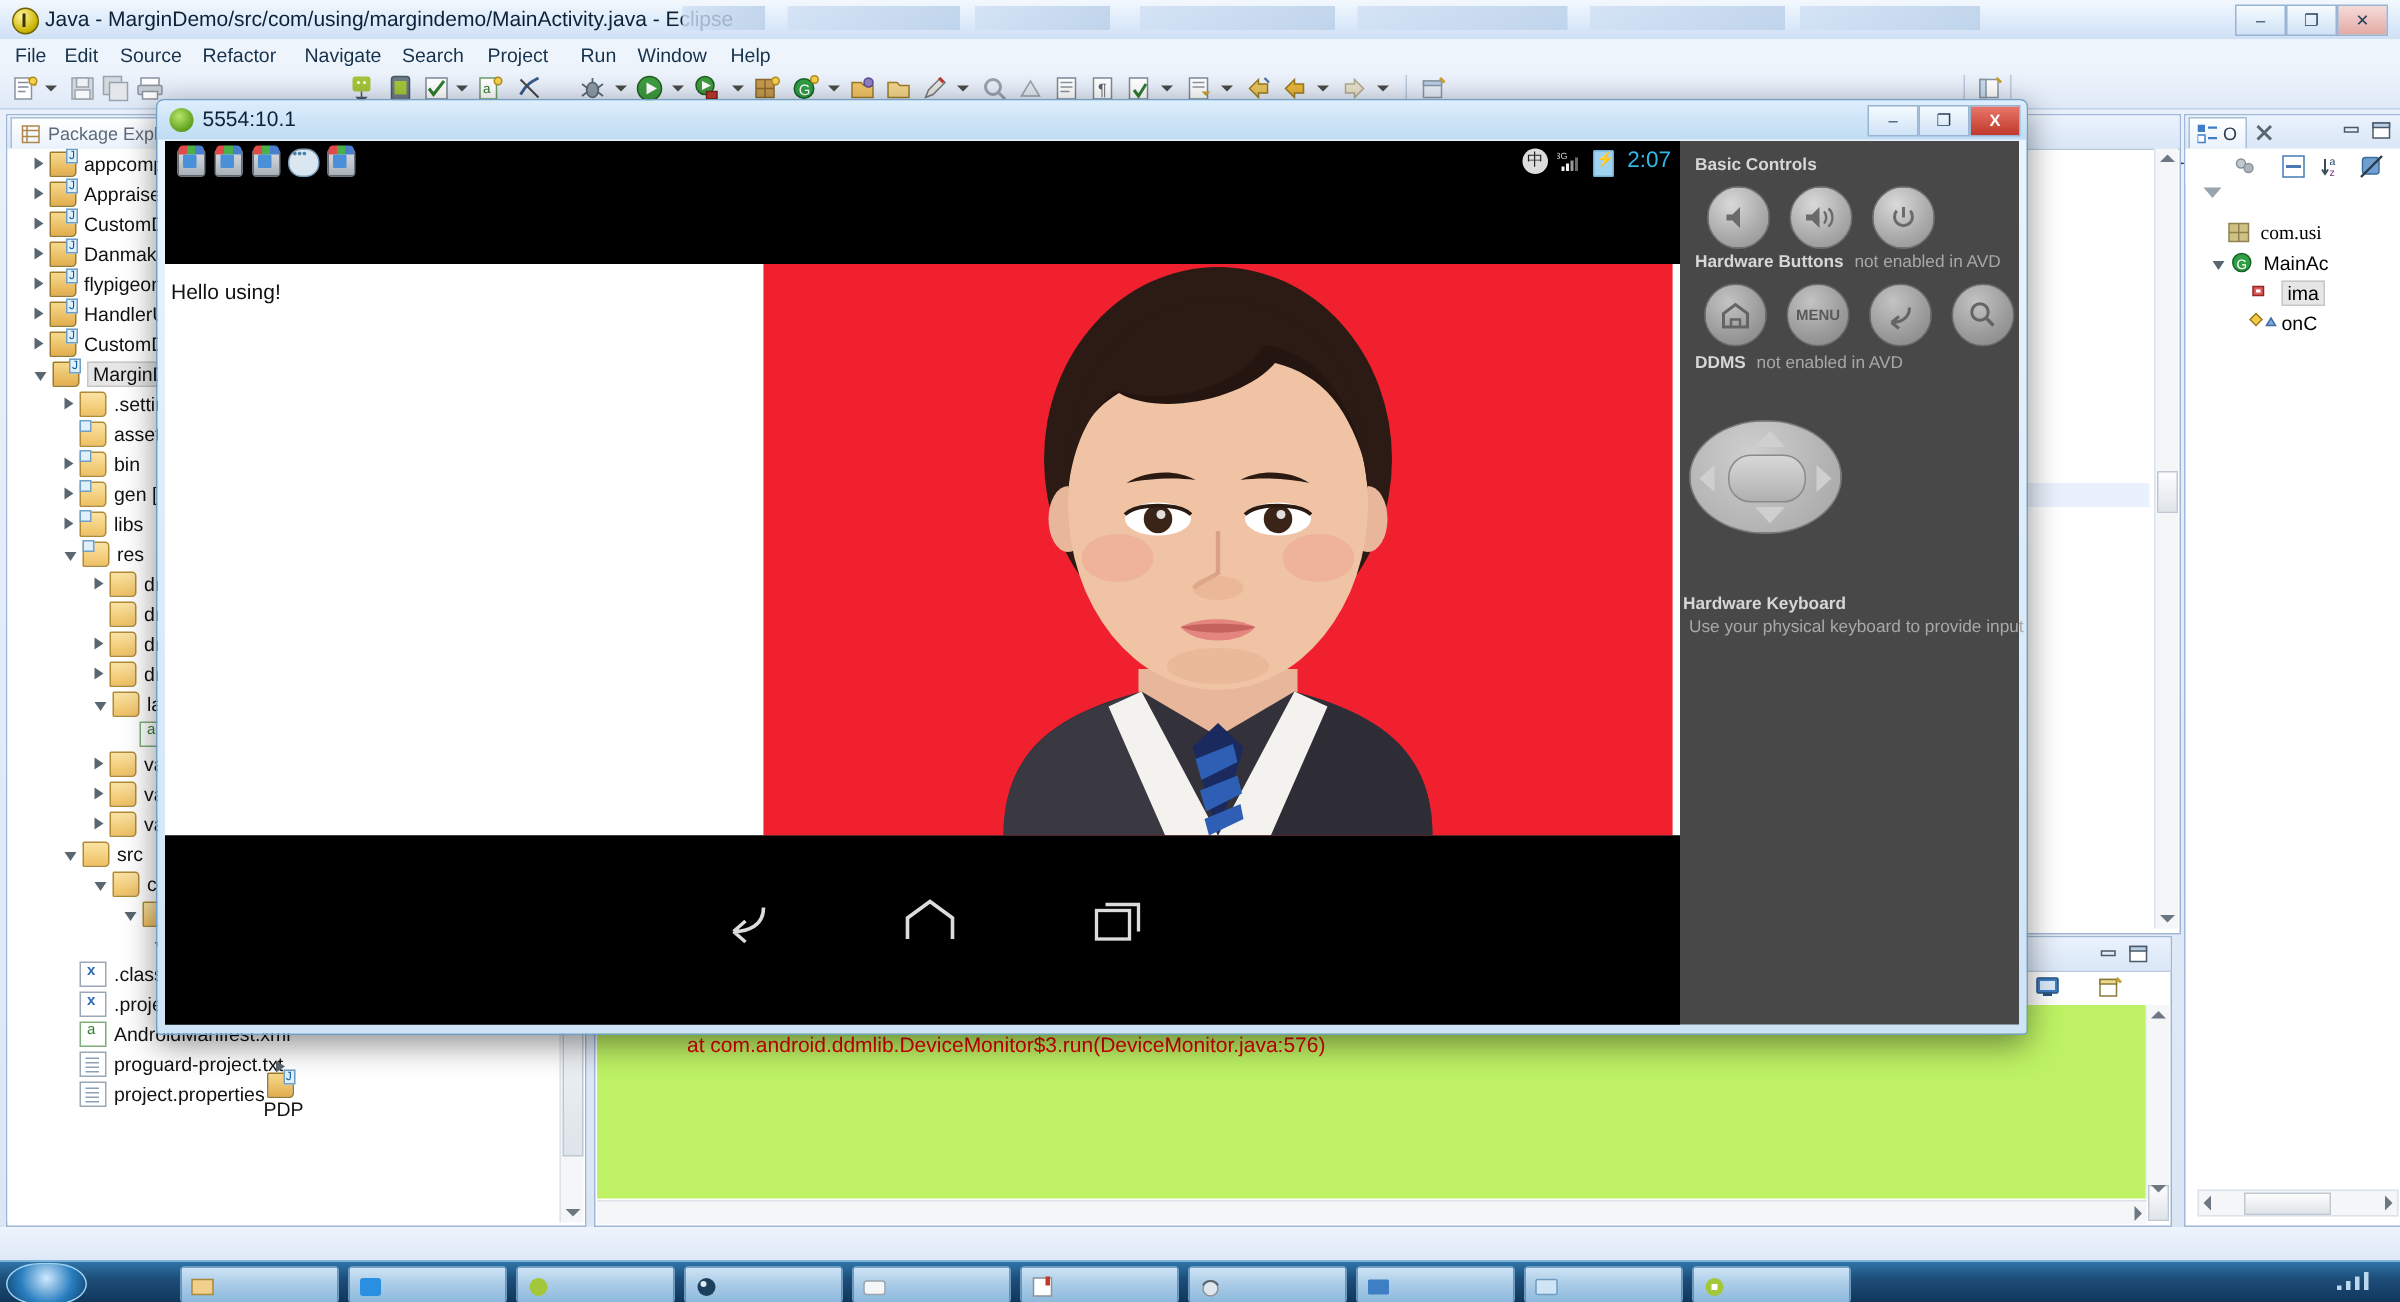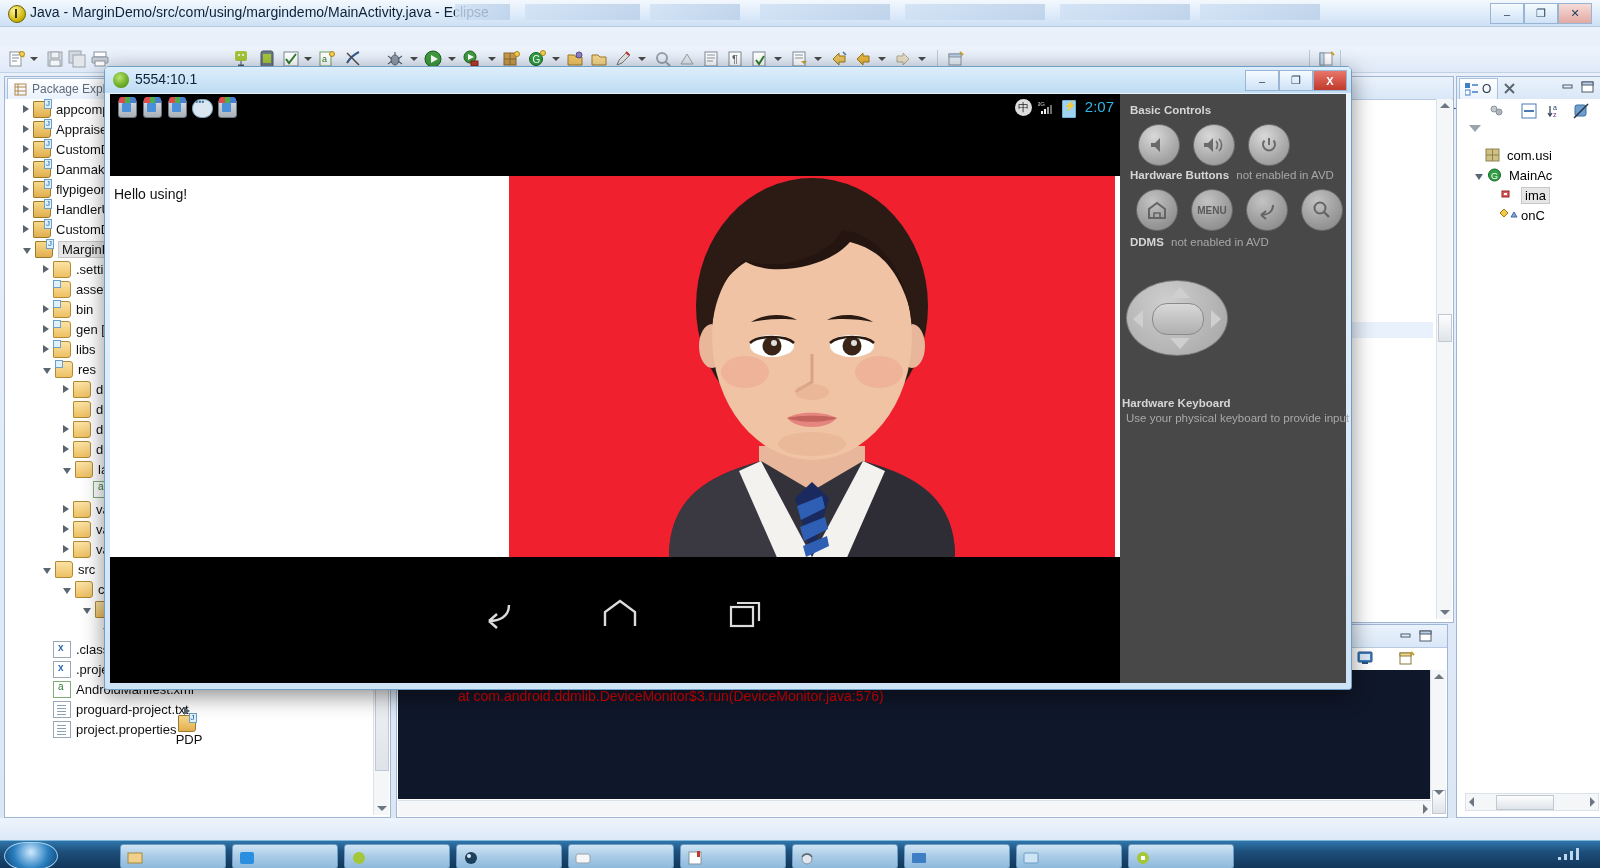--- a/index.html
+++ b/index.html
@@ -91,21 +91,21 @@
   #editor-area{position:absolute;left:392px;top:76px;width:1060px;height:545px;background:#fff;border:1px solid #9fb7d4;}
   #editor-tabrow{position:absolute;left:0;top:0;right:0;height:22px;background:linear-gradient(#eaf2fc,#dae7f7);border-bottom:1px solid #b9cbe2;}
   #editor-sel-line{position:absolute;left:0;top:245px;width:1040px;height:16px;background:#e8f1fc;}
   #ed-vscroll{position:absolute;right:1px;top:22px;width:15px;height:520px;background:#f4f6f8;border-left:1px solid #dbe2ea;}
   #ed-vthumb{position:absolute;left:1px;top:215px;width:12px;height:26px;background:linear-gradient(#fdfdfd,#dfe4ea);border:1px solid #c0c8d2;}
   #ed-code-frag{position:absolute;left:-8px;top:430px;font-family:"Liberation Mono",monospace;font-size:14px;color:#14225a;font-weight:bold;}
 
   
   #console-panel{position:absolute;left:396px;top:624px;width:1050px;height:192px;background:#fff;border:1px solid #9fb7d4;}
   #console-tabrow{position:absolute;left:0;top:0;right:0;height:22px;background:linear-gradient(#eaf2fc,#dae7f7);border-bottom:1px solid #b9cbe2;}
-  #console-body{position:absolute;left:1px;top:45px;right:16px;bottom:18px;background:#0f172a;overflow:hidden;}
+  #console-body{position:absolute;left:1px;top:45px;right:16px;bottom:18px;background:#bef264;overflow:hidden;}
   #console-err{position:absolute;left:60px;top:18px;font-size:14px;color:#e00000;white-space:nowrap;}
   .cons-tb-ic{position:absolute;top:26px;width:16px;height:14px;}
   #cons-vscroll{position:absolute;right:1px;top:45px;width:15px;bottom:18px;background:#f4f6f8;border-left:1px solid #dbe2ea;}
   #cons-vthumb{position:absolute;left:1px;top:120px;width:12px;height:22px;background:linear-gradient(#fdfdfd,#dfe4ea);border:1px solid #c0c8d2;}
   #cons-hscroll{position:absolute;left:1px;right:16px;bottom:1px;height:15px;background:#f4f6f8;border-top:1px solid #dbe2ea;}
 
   
   #outline-panel{position:absolute;left:1456px;top:76px;width:150px;height:740px;background:#fff;border:1px solid #9fb7d4;}
   #outline-tabrow{position:absolute;left:0;top:0;right:0;height:22px;background:linear-gradient(#eaf2fc,#dae7f7);border-bottom:1px solid #b9cbe2;}
   #outline-tab{position:absolute;left:2px;top:1px;height:21px;padding:3px 6px 0 22px;
@@ -201,20 +201,32 @@
     <div class="titlesmudge" style="left:905px;width:140px;"></div>
     <div class="titlesmudge" style="left:1060px;width:130px;"></div>
     <div class="titlesmudge" style="left:1200px;width:120px;"></div>
     <div class="winbtns" style="right:8px;">
       <div class="winbtn">–</div>
       <div class="winbtn">❐</div>
       <div class="winbtn close">✕</div>
     </div>
   </div>
 
+  <div id="menubar">
+    <div class="mi" style="left:5px;">File</div>
+    <div class="mi" style="left:38px;">Edit</div>
+    <div class="mi" style="left:75px;">Source</div>
+    <div class="mi" style="left:130px;">Refactor</div>
+    <div class="mi" style="left:198px;">Navigate</div>
+    <div class="mi" style="left:263px;">Search</div>
+    <div class="mi" style="left:320px;">Project</div>
+    <div class="mi" style="left:382px;">Run</div>
+    <div class="mi" style="left:420px;">Window</div>
+    <div class="mi" style="left:482px;">Help</div>
+  </div>
 
   <div id="toolbar">
 
     <div class="tb-ic" style="left:8px;">
       <svg width="18" height="18" viewBox="0 0 18 18">
           <rect x="2" y="2" width="11" height="14" fill="#fff" stroke="#8a94a0"></rect>
           <path d="M4 5h7M4 8h7M4 11h5" stroke="#7f8b99" stroke-width="1"></path>
           <path d="M11 2l5 5" stroke="#d6a12b" stroke-width="2"></path>
           <circle cx="14" cy="4" r="2.5" fill="#f6d04d" stroke="#b18a1e"></circle>
         </svg>
@@ -769,21 +781,21 @@
       </div>
       <div class="ol-ic" style="left:116px;">
         <svg width="16" height="16" viewBox="0 0 16 16">
             <rect x="2" y="2" width="11" height="11" rx="2" fill="#6f9ed0" stroke="#3d6ea0"></rect>
             <path d="M1 15L15 1" stroke="#2b3a49" stroke-width="1.6"></path>
           </svg>
       </div>
     </div>
     <div style="position:absolute;left:12px;top:48px;width:0;height:0;border-left:6px solid transparent;border-right:6px solid transparent;border-top:7px solid #9aa4ae;"></div>
     <div id="outline-tree">
-        <div class="orow" style="top: 0px; left: 18px;">
+        <div class="orow" style="top: 0px; left: 18px; font-family: Liberation Serif, serif;">
           <span class="tw none"></span>
           <span class="ico" style="width: 18px; height: 14px; margin-right: 4px;"><svg width="15" height="14" viewBox="0 0 15 14">
               <rect x="1" y="1" width="13" height="12" fill="#cfc183" stroke="#8e8350"></rect>
               <path d="M7.5 1v12M1 7h13" stroke="#8e8350"></path>
             </svg></span>
           <span>com.usi</span>
         </div>
         <div class="orow" style="top: 20px; left: 18px;">
           <span class="tw open"></span>
           <span class="ico" style="width: 18px; height: 14px; margin-right: 4px;"><svg width="15" height="14" viewBox="0 0 15 14">

